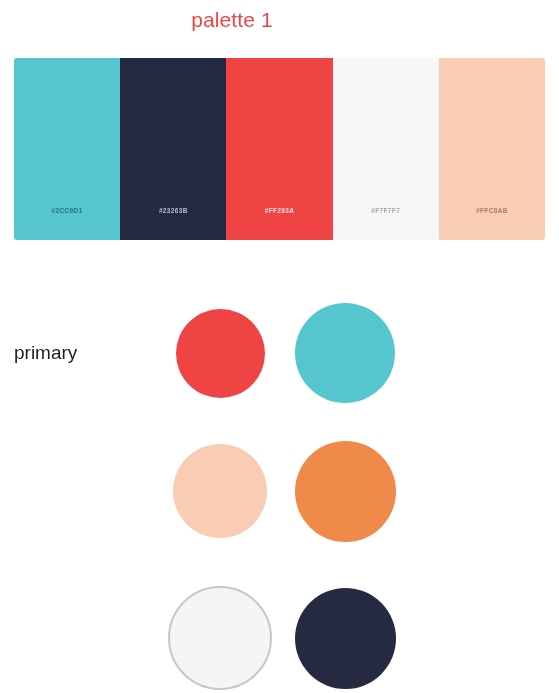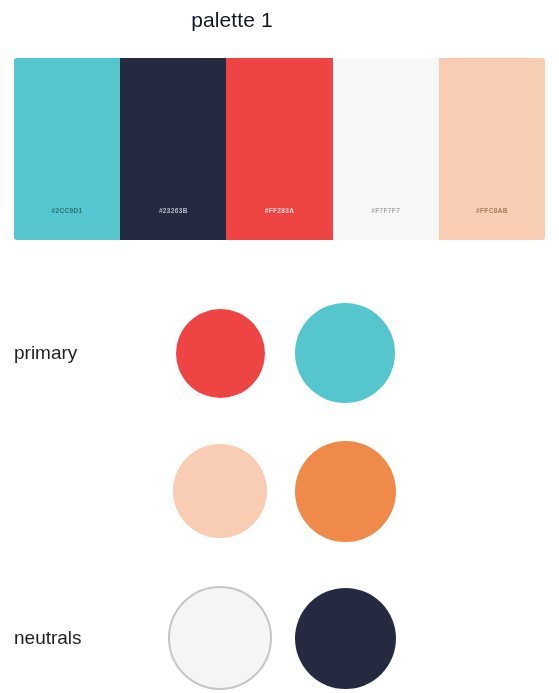--- a/index.html
+++ b/index.html
@@ -18,21 +18,21 @@
 
   
   #page-title {
     position: absolute;
     left: 0;
     top: 6px;
     width: 464px;
     text-align: center;
     font-size: 21px;
     line-height: 28px;
-    color: #0f172a;
+    color: #ef4444;
     font-weight: 400;
     letter-spacing: 0.1px;
   }
 
   
   #swatch-band {
     position: absolute;
     left: 14px;
     top: 58px;
     width: 531px;
@@ -149,20 +149,19 @@
 <div class="palette-row" id="row-secondary">
   <div class="circle-wrap slot-1">
     <div class="circle c-peach" style="background: rgb(248, 205, 179);"></div>
   </div>
   <div class="circle-wrap slot-2">
     <div class="circle c-orange" style="background: rgb(240, 138, 75);"></div>
   </div>
 </div>
 
 <div class="palette-row" id="row-neutrals">
-  <div class="row-label">neutrals</div>
   <div class="circle-wrap slot-1">
     <div class="circle c-white" style="background: rgb(245, 245, 245); border-color: rgb(198, 198, 198);"></div>
   </div>
   <div class="circle-wrap slot-2">
     <div class="circle c-navy" style="background: rgb(38, 42, 64);"></div>
   </div>
 </div>
 
 </body></html>

